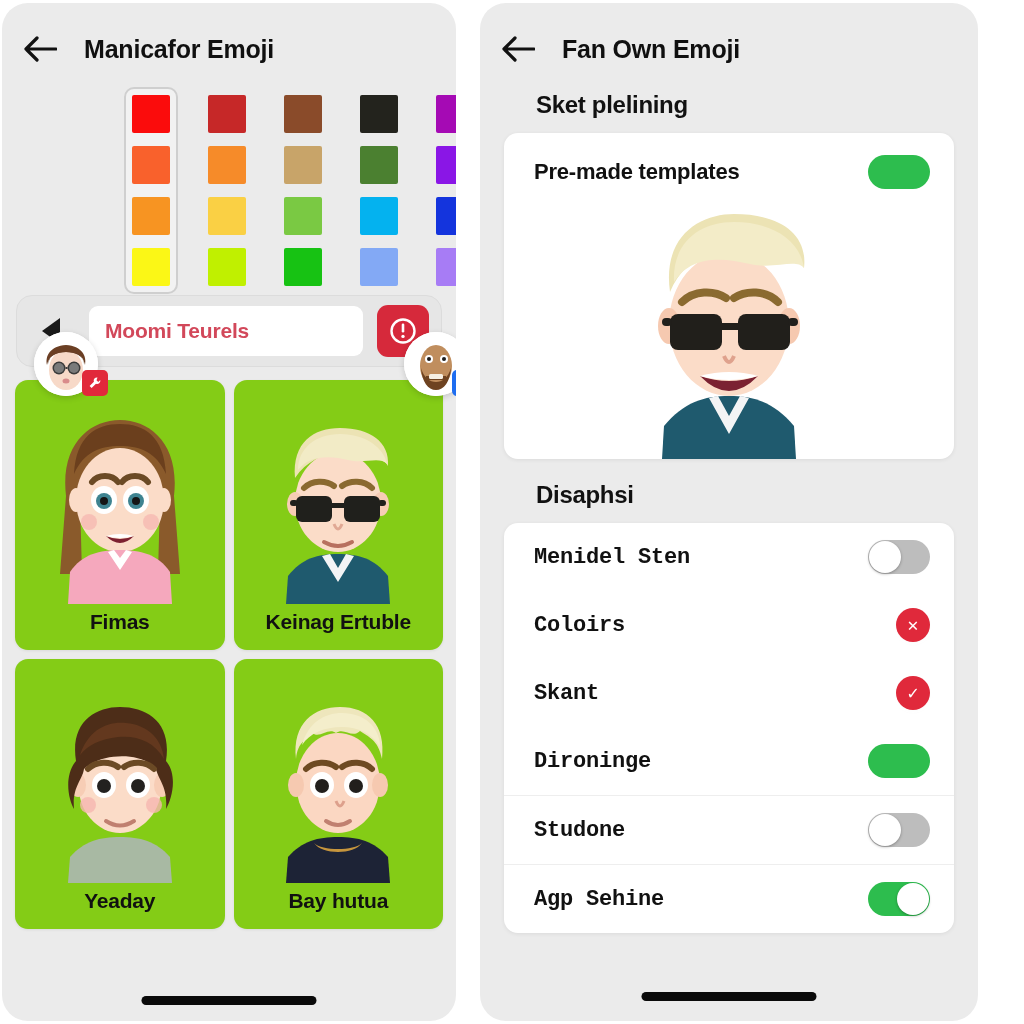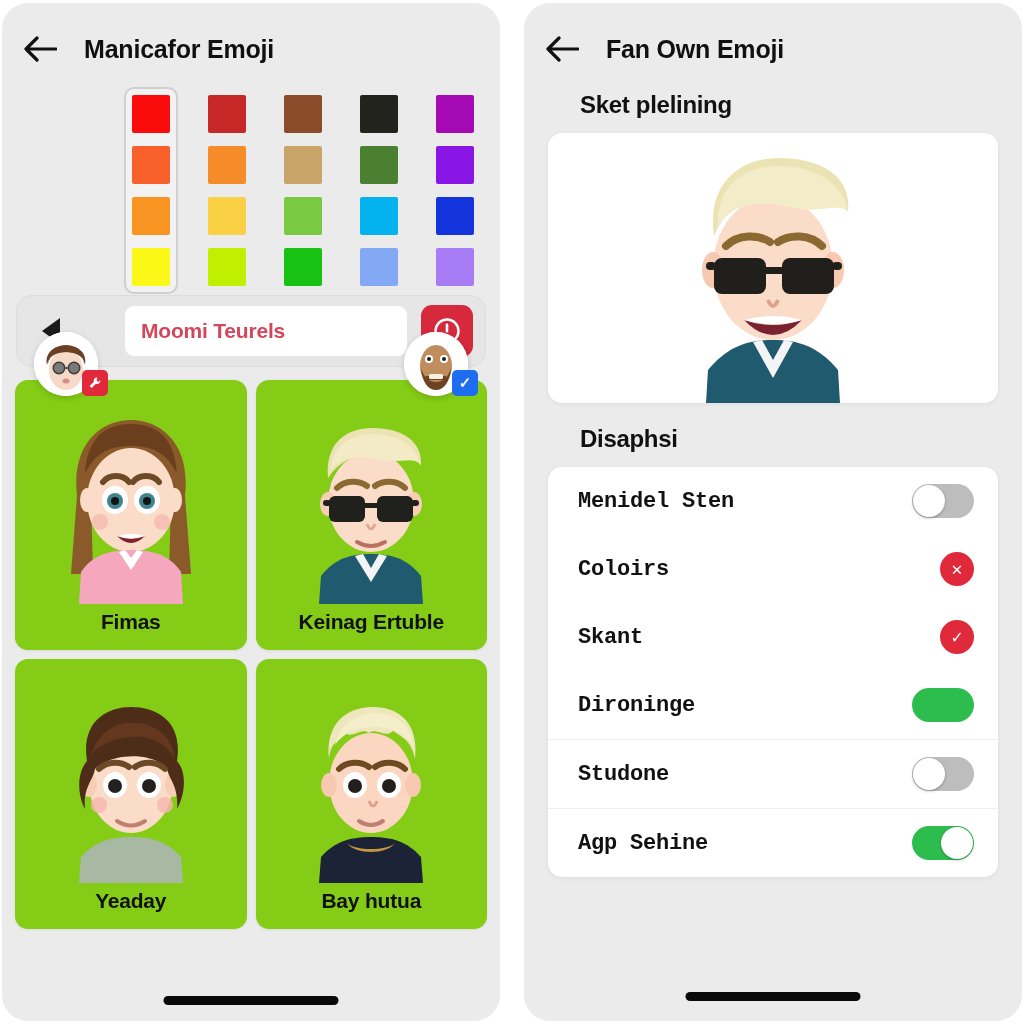--- a/index.html
+++ b/index.html
@@ -12,21 +12,21 @@
   .stage{position:relative;width:1024px;height:1024px;display:flex;gap:12px;padding:0;box-sizing:border-box;}
 
   
   .panel{
     position:relative;
     background:#ebebeb;
     border-radius:26px;
     overflow:hidden;
     box-sizing:border-box;
   }
-  .panel-left{width:498px;height:1018px;margin:3px 0 0 2px;}
+  .panel-left{width:454px;height:1018px;margin:3px 0 0 2px;}
   .panel-right{width:498px;height:1018px;margin:3px 0 0 12px;}
 
   
   .appbar{display:flex;align-items:center;gap:24px;padding:26px 0 0 18px;}
   .back-arrow{width:40px;height:40px;display:flex;align-items:center;justify-content:center;cursor:pointer;}
   .back-arrow svg{display:block;}
   .appbar-title{font-size:25px;font-weight:700;color:#101010;letter-spacing:-.2px;white-space:nowrap;}
 
   
   .section-head{font-size:24px;font-weight:700;color:#111;padding:26px 0 0 34px;letter-spacing:-.3px;}
@@ -61,21 +61,21 @@
   
   .input-row{
     margin:26px 14px 0 14px;height:72px;
     background:#e6e6e6;border:1px solid #dcdcdc;border-radius:16px;
     display:flex;align-items:center;gap:14px;padding:0 12px;box-sizing:border-box;
   }
   .tri-btn{width:46px;height:46px;display:flex;align-items:center;justify-content:center;cursor:pointer;}
   .text-field{
     flex:1;height:50px;background:#ffffff;border-radius:9px;
     display:flex;align-items:center;padding:0 16px;box-sizing:border-box;
-    font-size:21px;font-weight:700;color:#d2485a;letter-spacing:-.2px;margin-left:36px;
+    font-size:21px;font-weight:700;color:#d2485a;letter-spacing:-.2px;
   }
   .alert-btn{
     width:52px;height:52px;border-radius:11px;background:#d6293b;
     display:flex;align-items:center;justify-content:center;cursor:pointer;flex:0 0 auto;
   }
 
   
   .card-grid{display:grid;grid-template-columns:1fr 1fr;gap:9px;padding:13px 13px 0 13px;}
   .emoji-card{
     background:#84cc16;border-radius:13px;height:270px;
@@ -344,20 +344,24 @@
         <svg width="34" height="26" viewBox="0 0 34 26">
             <path d="M14 2 L3 13 L14 24 M3 13 H33" stroke="#111" stroke-width="3.2" fill="none" stroke-linecap="round" stroke-linejoin="round"></path>
           </svg>
       </div>
       <div class="appbar-title">Fan Own Emoji</div>
     </div>
 
     <div class="section-head right">Sket plelining</div>
 
     <div class="big-card">
+      <div class="big-card-head">
+        <div class="big-card-title">Pre-made templates</div>
+        <div class="toggle green on plain"></div>
+      </div>
       <div class="big-art">
         <svg width="250" height="275" viewBox="0 0 250 275">
           <ellipse cx="125" cy="140" rx="60" ry="72" fill="#fbdcc8"></ellipse>
           <ellipse cx="65" cy="142" rx="11" ry="18" fill="#f6c9b0"></ellipse>
           <ellipse cx="185" cy="142" rx="11" ry="18" fill="#f6c9b0"></ellipse>
           <path d="M66 108 C58 52 96 30 130 30 C176 30 204 50 200 84 C190 68 170 78 146 70 C118 60 82 70 66 108Z" fill="#ece3b4"></path>
           <path d="M70 98 C88 70 120 74 146 80 C170 86 192 74 200 84 C196 56 168 38 130 38 C94 38 68 60 70 98Z" fill="#f3ecc8"></path>
           <path d="M78 118 C90 106 110 106 122 114" stroke="#8a6a30" stroke-width="8" fill="none" stroke-linecap="round"></path>
           <path d="M130 114 C142 106 162 106 174 118" stroke="#8a6a30" stroke-width="8" fill="none" stroke-linecap="round"></path>
           <rect x="66" y="130" width="52" height="36" rx="8" fill="#211f1b"></rect>

